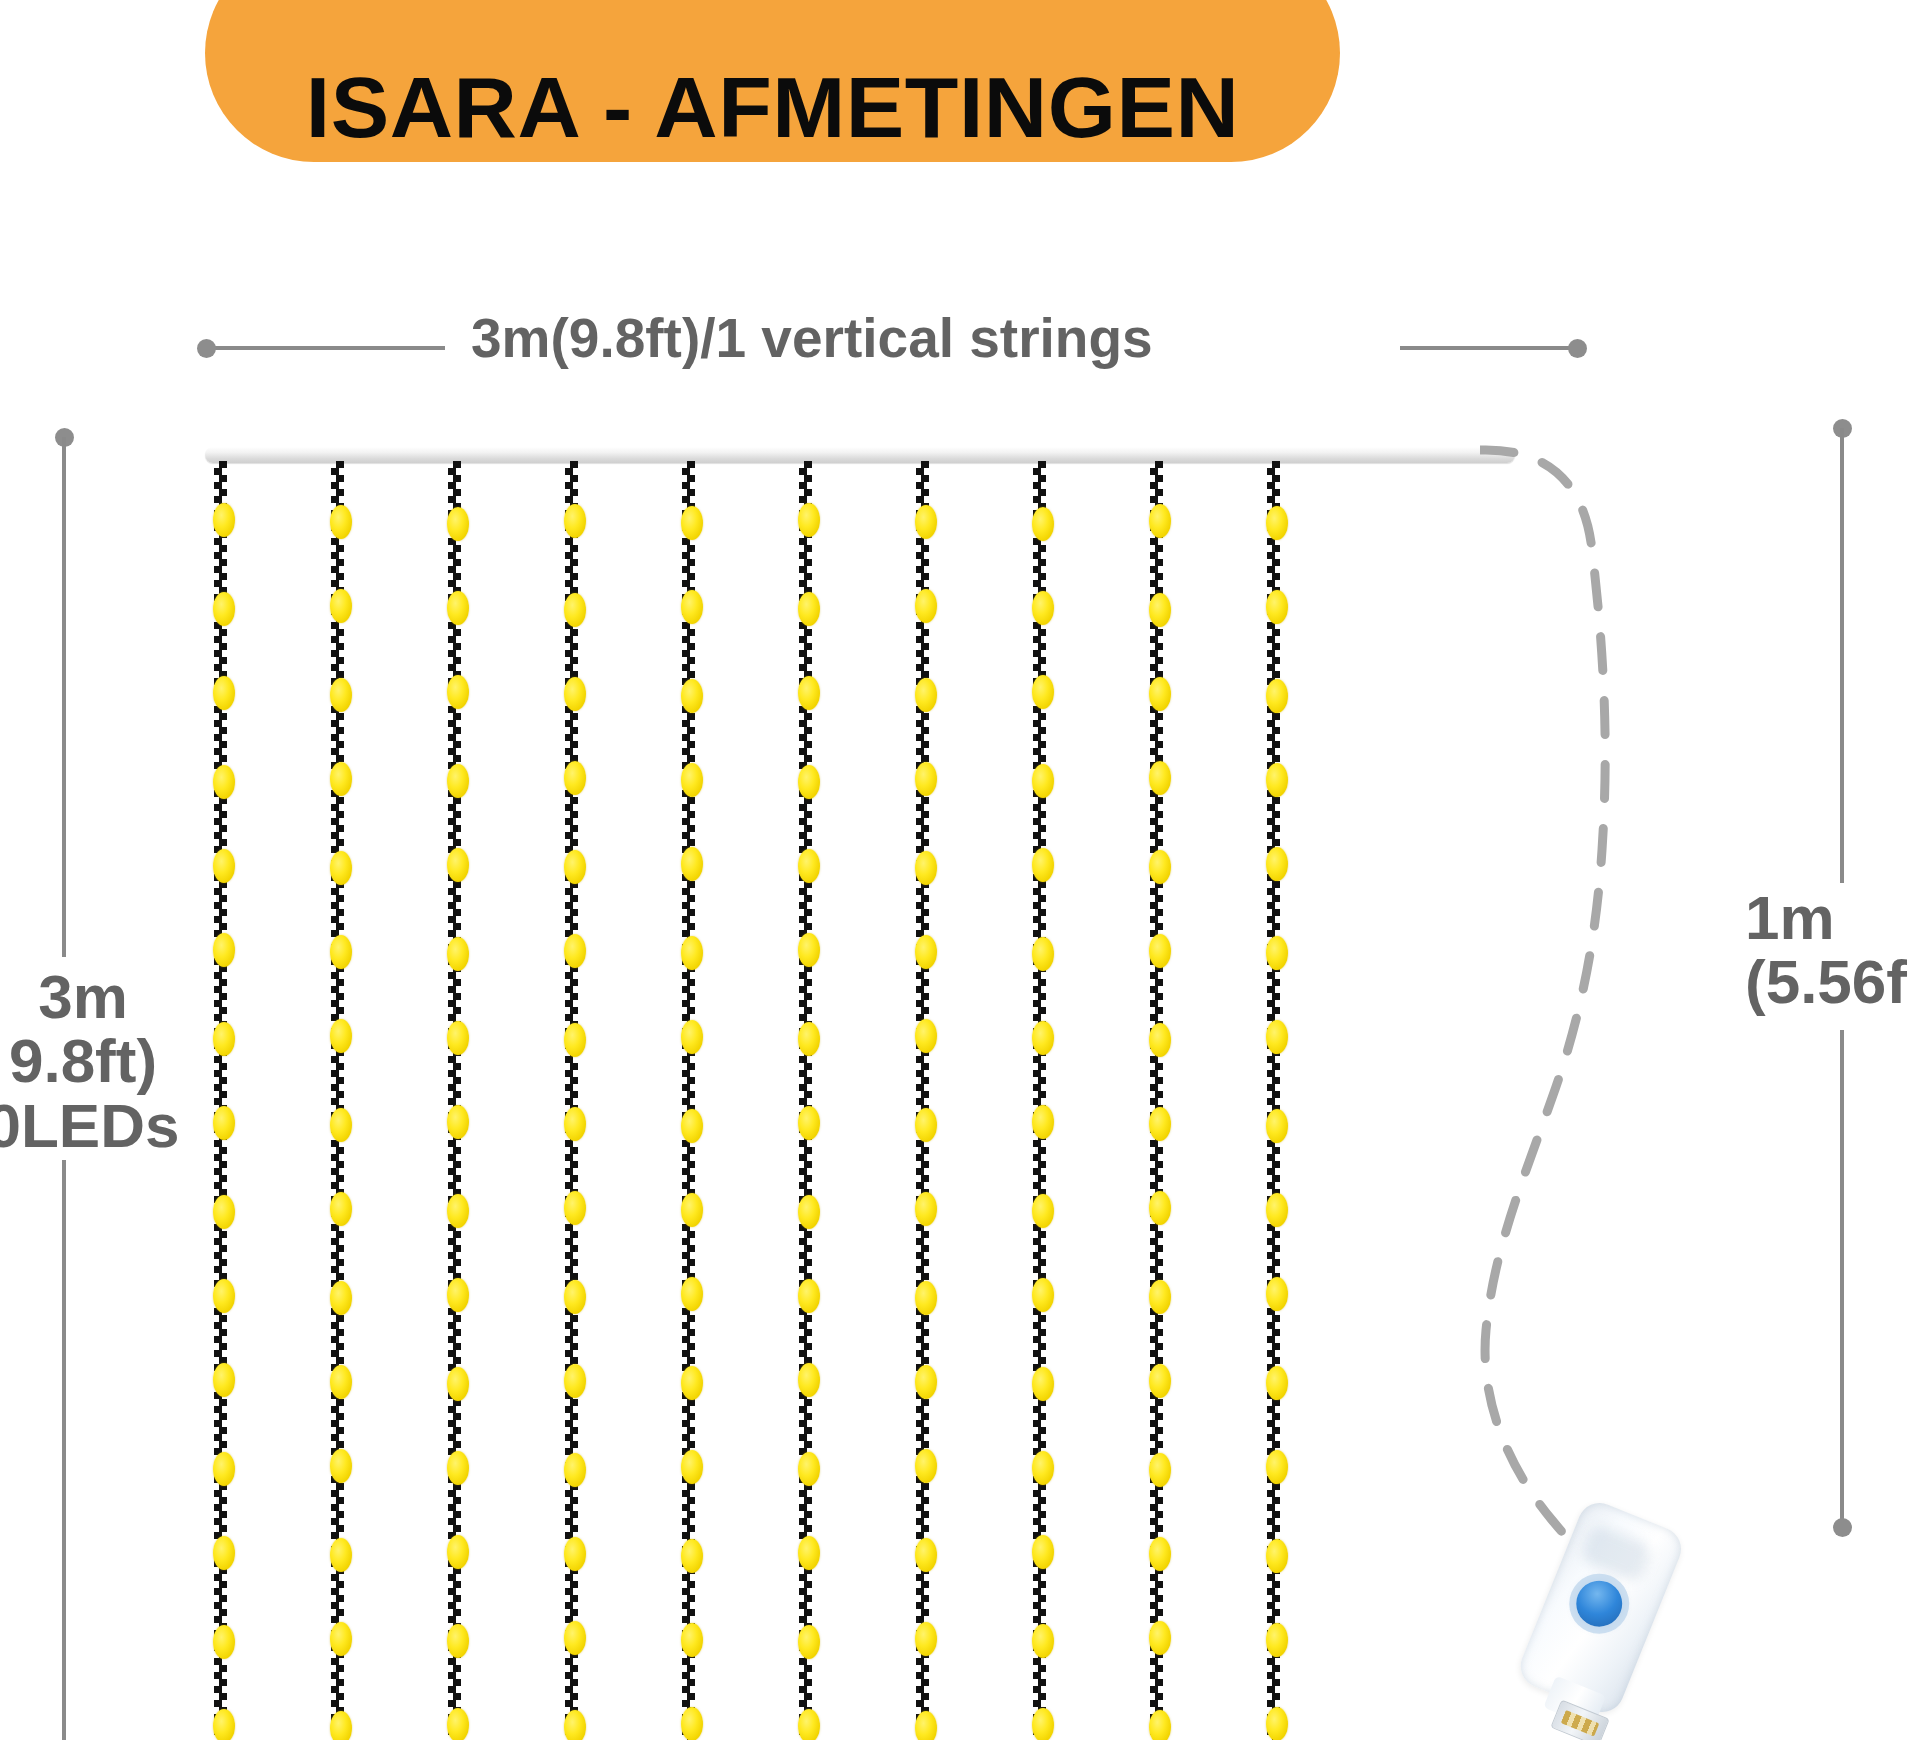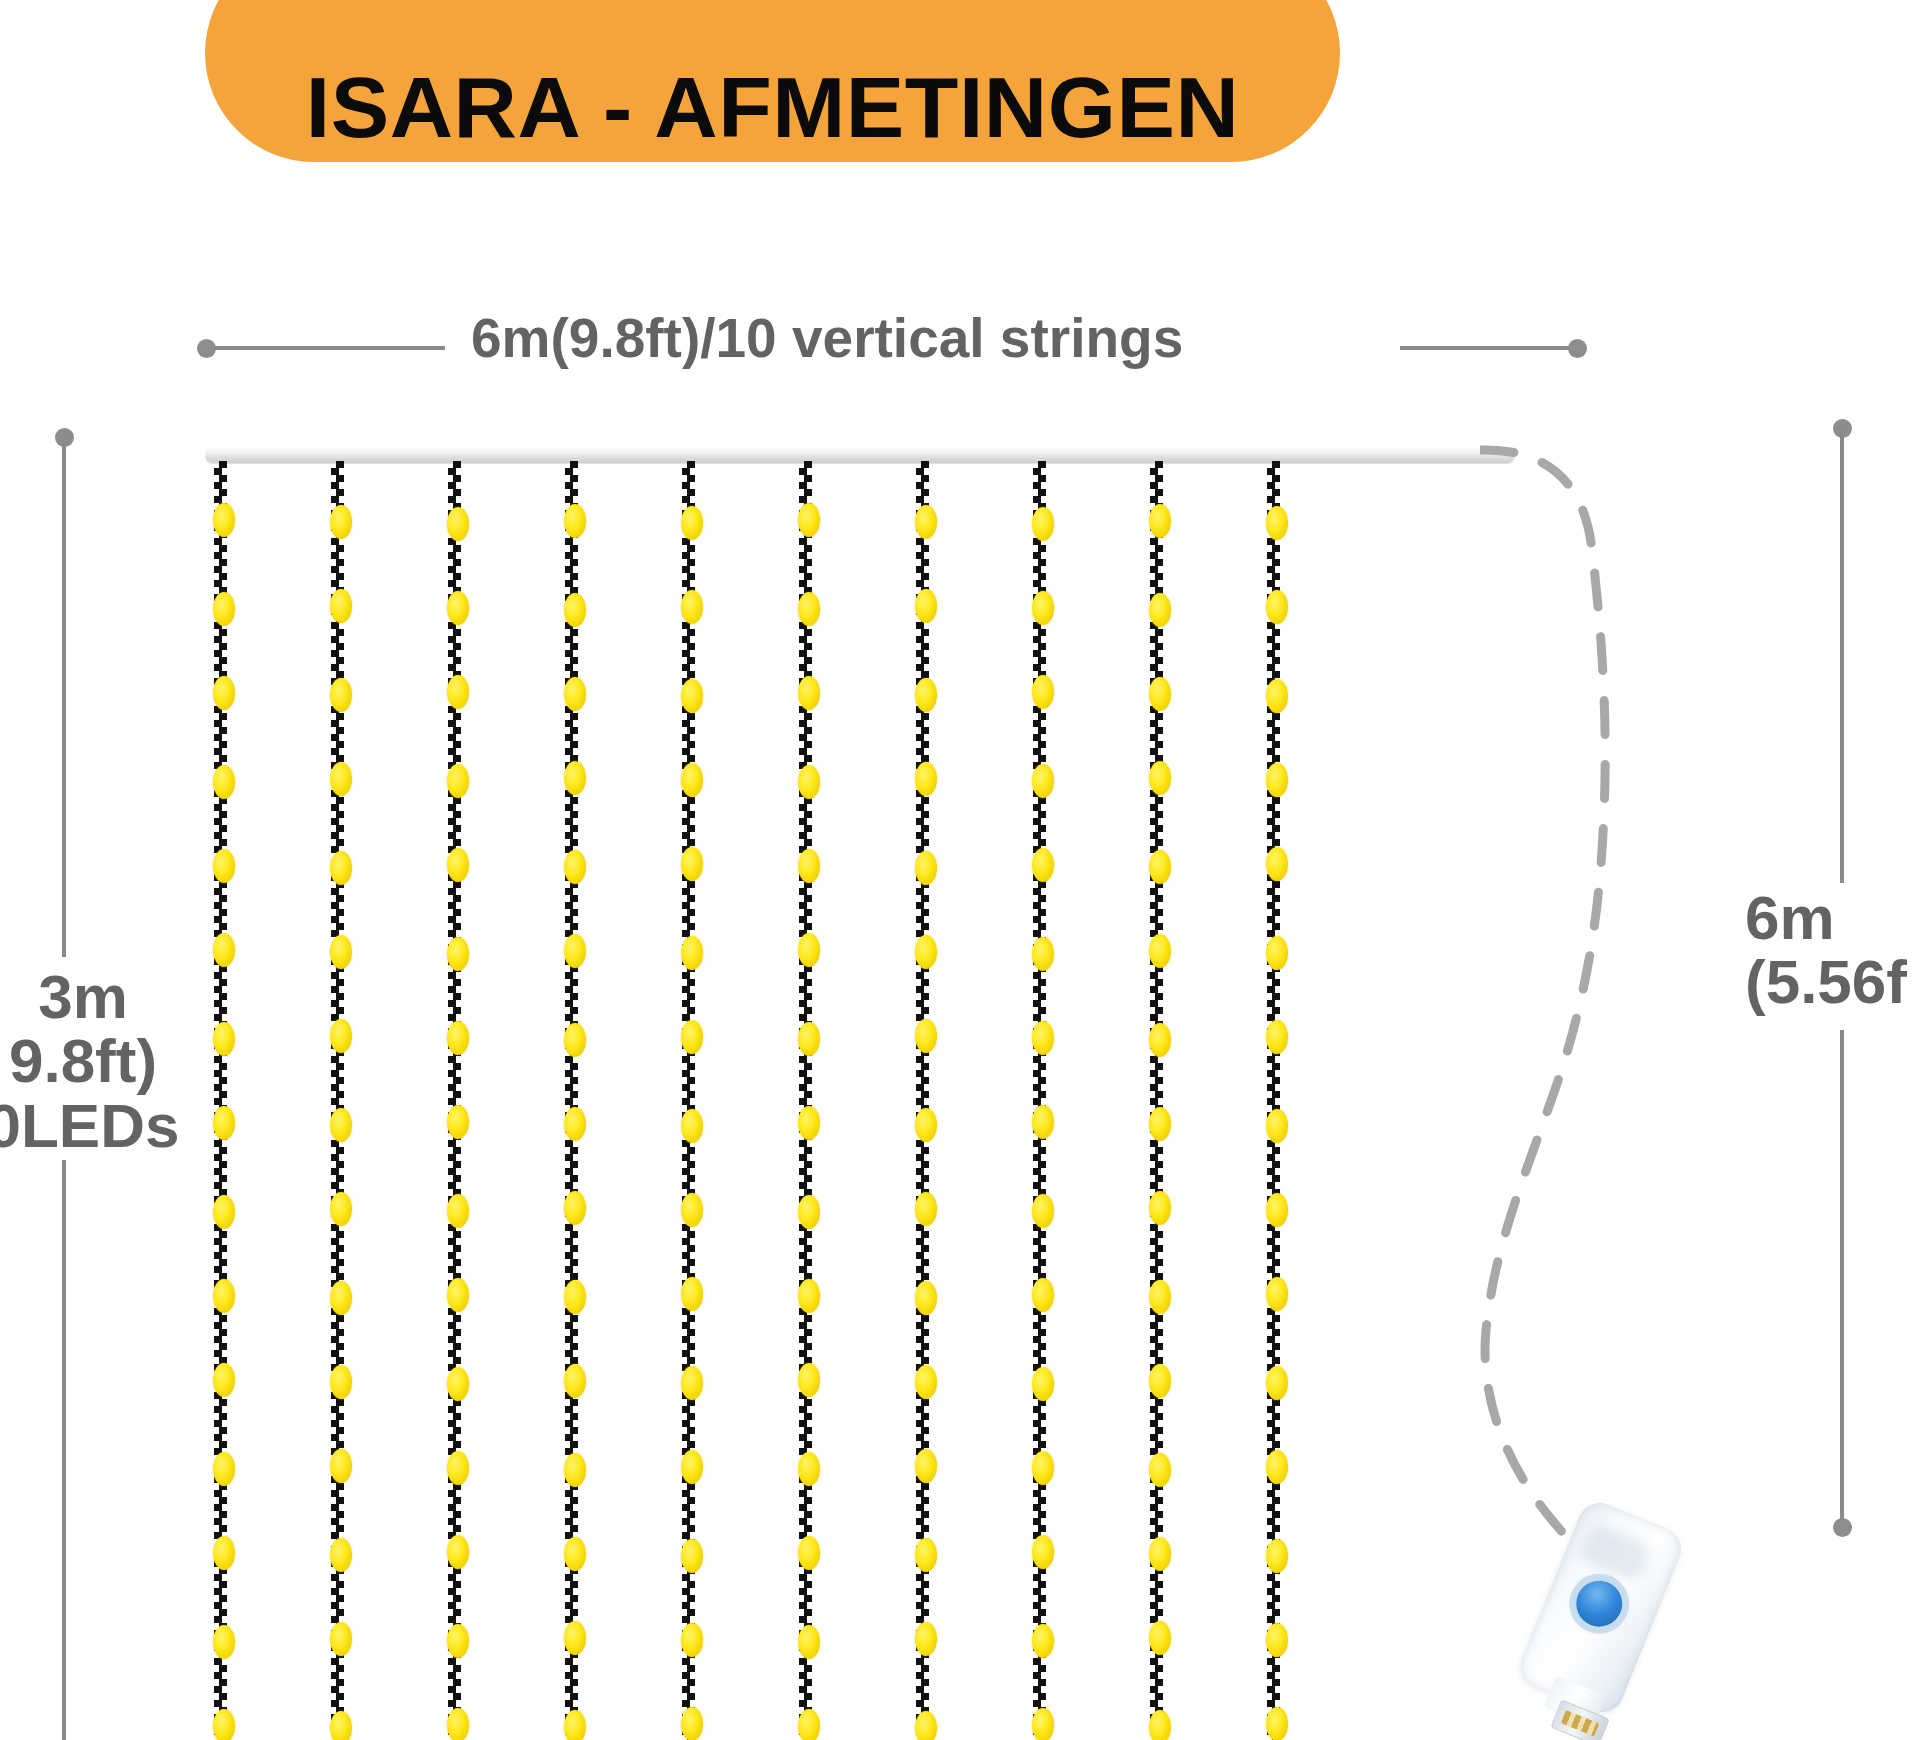--- a/index.html
+++ b/index.html
@@ -206,42 +206,42 @@
 </head>
 <body>
 
 <div id="title-banner">
   <div id="title-text">ISARA - AFMETINGEN</div>
 </div>
 
 <div class="dim-line-h" style="left:210px; top:346px; width:235px;"></div>
 <div class="dot" style="left:197px; top:339px;"></div>
 
-<div class="dim-label" id="dim-top-label">6m(9.8ft)/10 vertical strings</div>
+<div class="dim-label" id="dim-top-label">3m(9.8ft)/1 vertical strings</div>
 
 <div class="dim-line-h" style="left:1400px; top:346px; width:180px;"></div>
 <div class="dot" style="left:1568px; top:339px;"></div>
 
 <div class="dot" style="left:55px; top:428px;"></div>
 <div class="dim-line-v" style="left:62px; top:437px; height:520px;"></div>
 <div class="dim-line-v" style="left:62px; top:1160px; height:580px;"></div>
 
 <div class="dim-label" id="dim-left-label">
   <div>3m</div>
   <div>9.8ft)</div>
   <div>0LEDs</div>
 </div>
 
 <div class="dot" style="left:1833px; top:419px;"></div>
 <div class="dim-line-v" style="left:1840px; top:428px; height:455px;"></div>
 <div class="dim-line-v" style="left:1840px; top:1030px; height:497px;"></div>
 <div class="dot" style="left:1833px; top:1518px;"></div>
 
 <div class="dim-label" id="dim-right-label">
-  <div>6m</div>
+  <div>1m</div>
   <div>(5.56f</div>
 </div>
 
 <div id="curtain">
   <div id="top-bar"></div>
   <div id="strings-container">
       <div class="string" style="left: 8px;">
         <div class="wire"></div>
         <div class="led" style="top: 42px;"></div>
         <div class="led" style="top: 131px;"></div>

